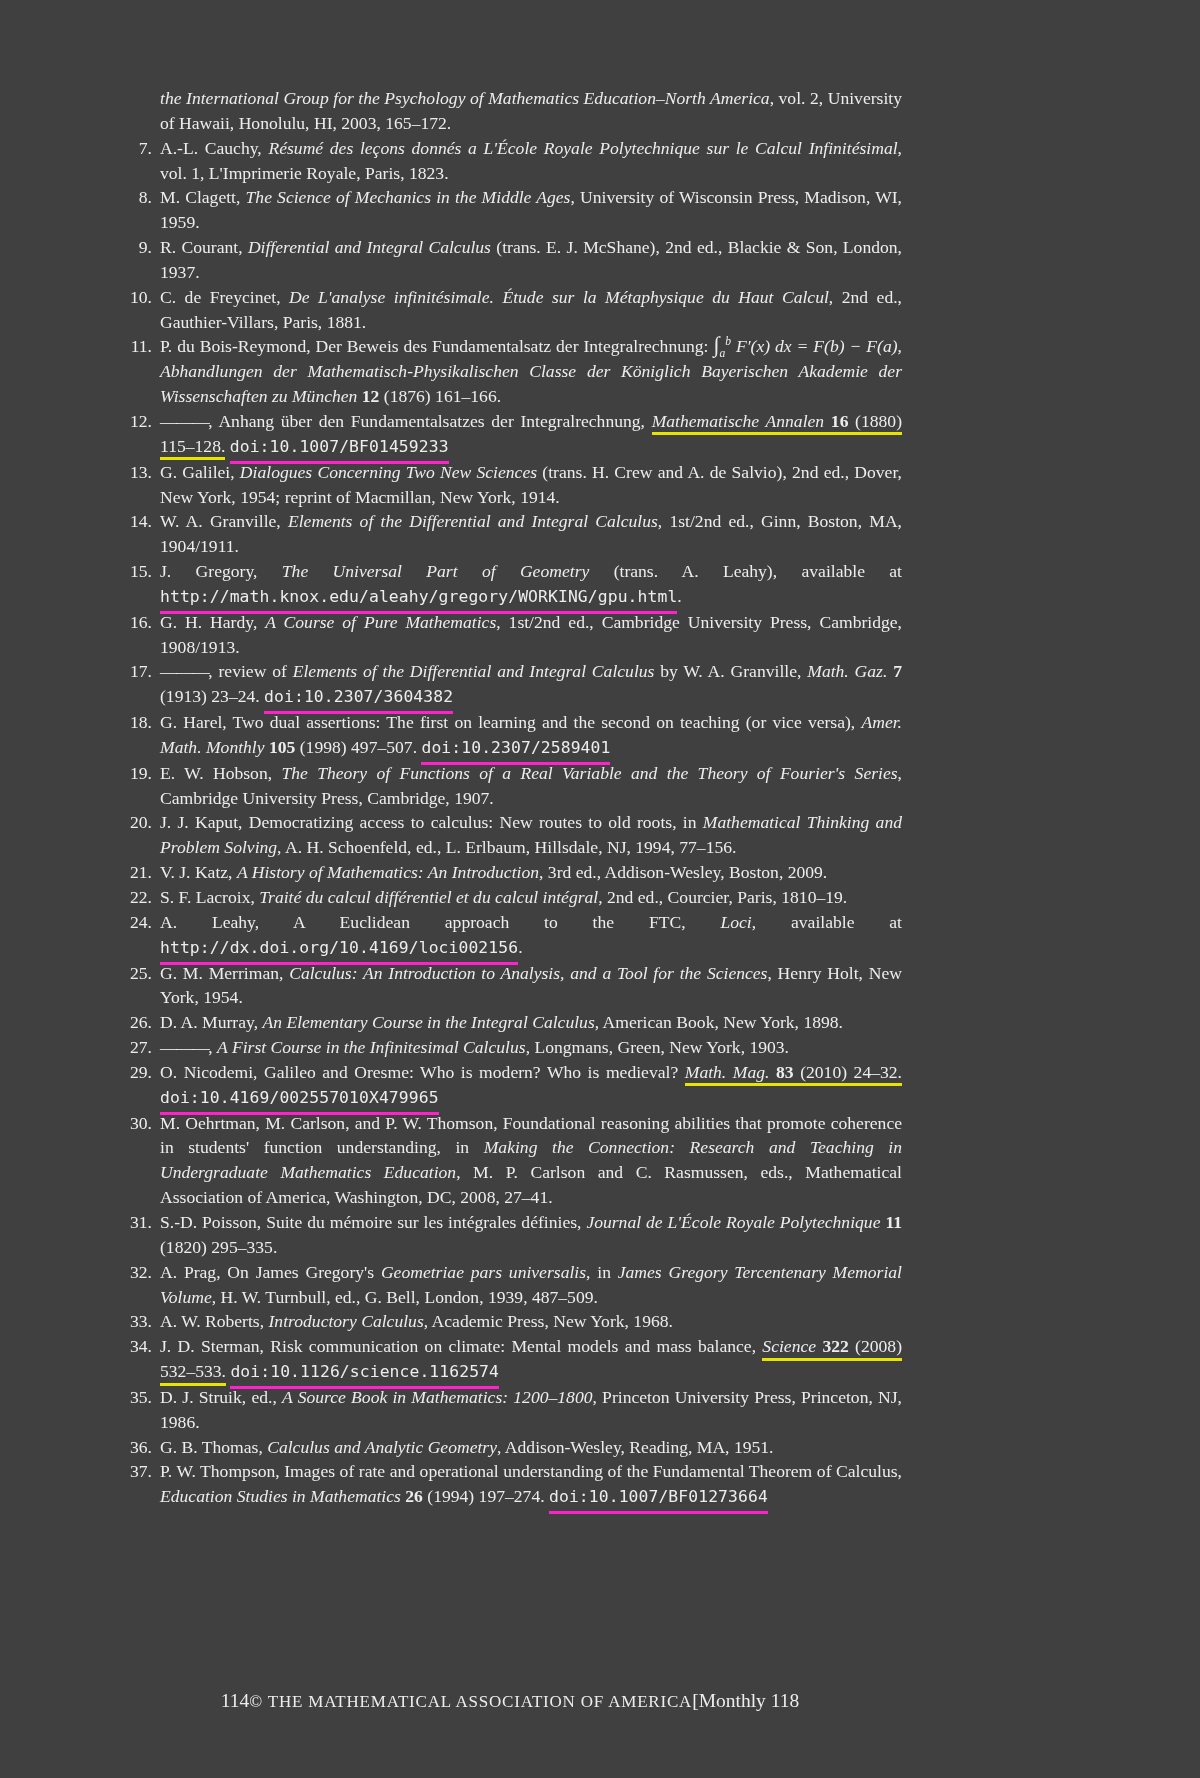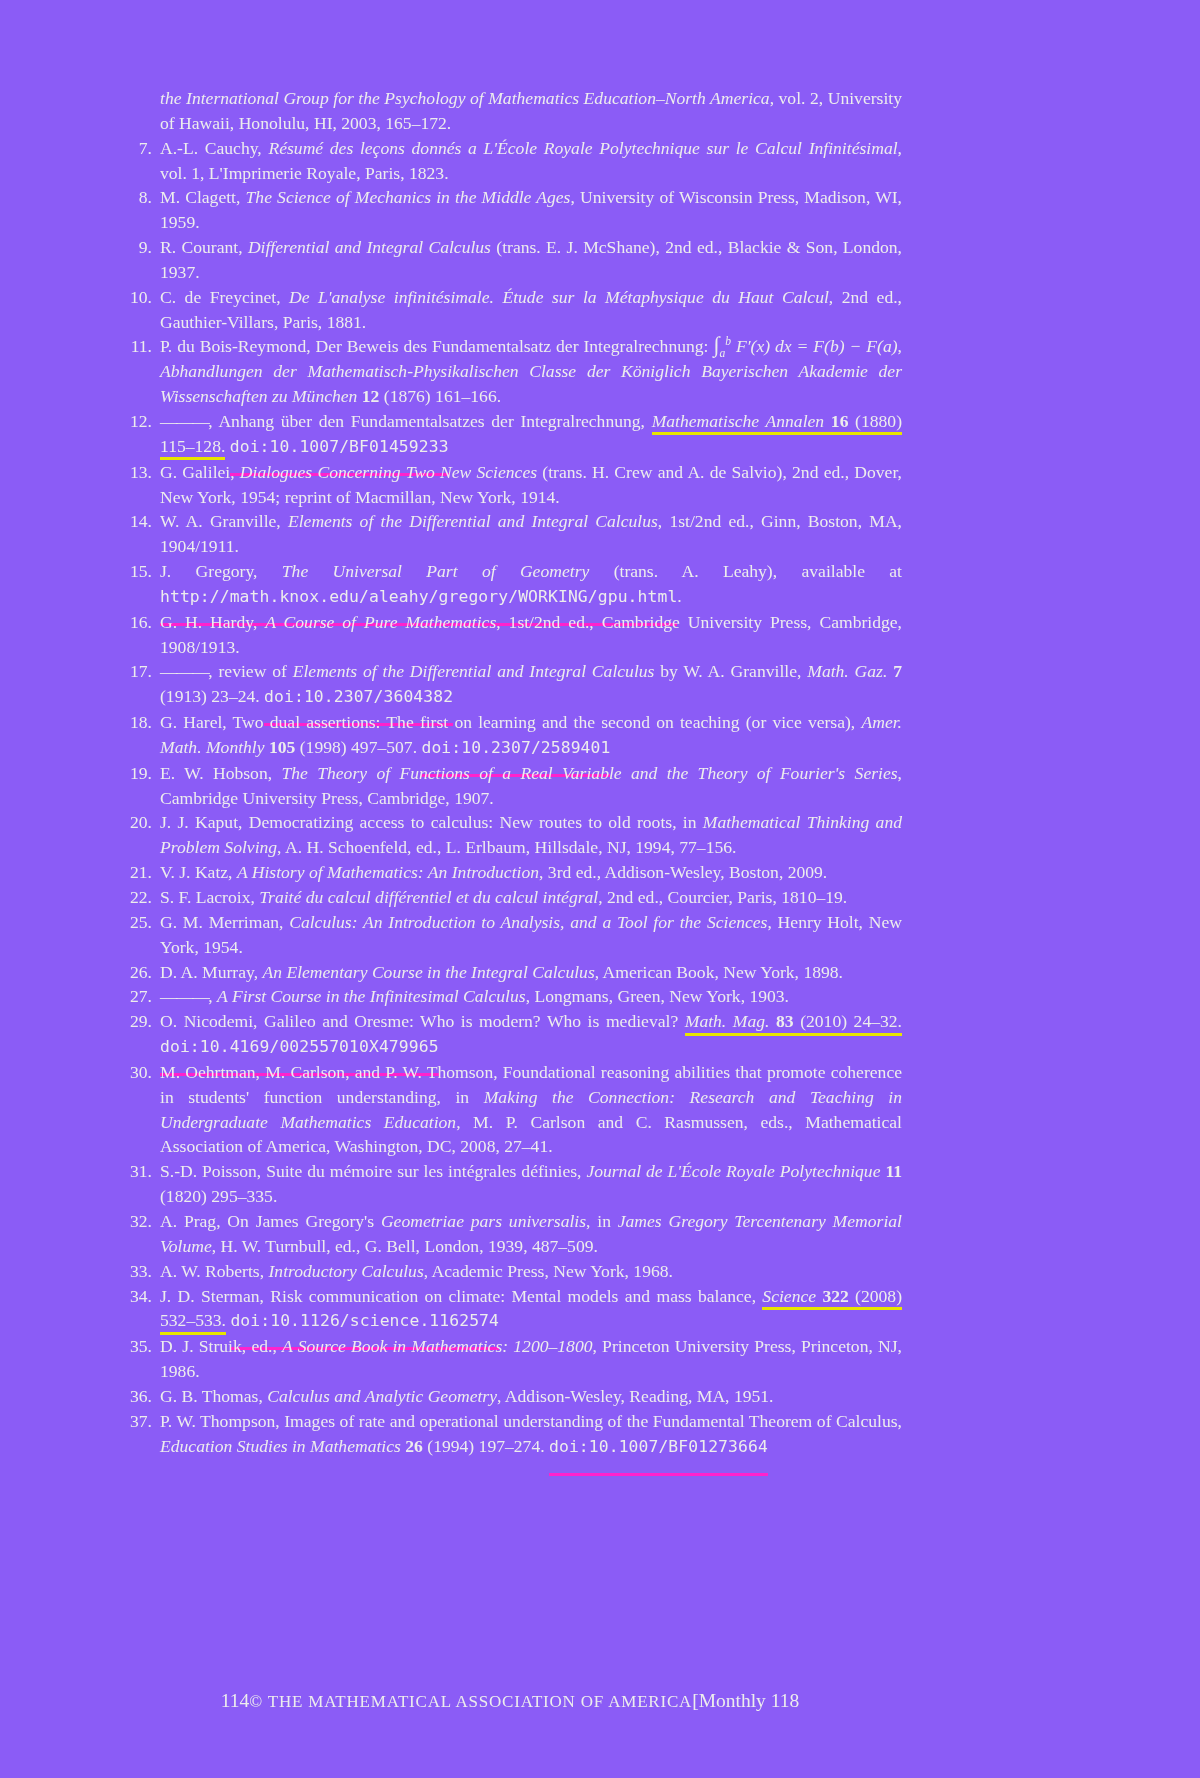--- a/index.html
+++ b/index.html
@@ -1,30 +1,30 @@
 <!DOCTYPE html>
 <html style="--uy: #e8e400; --um: #ff22cc;"><head>
 <meta charset="utf-8">
 <style>
   html,body{margin:0;padding:0;background:#000;}
   .page{
-    position:relative;width:1200px;height:1778px;background:#8b5cf6;
+    position:relative;width:1200px;height:1778px;background:#404040;
     color:#ededed;font-family:"Liberation Serif",serif;overflow:hidden;
   }
   .refs{
     position:absolute;left:118px;top:86px;width:784px;
     font-size:17.6px;line-height:24.85px;
   }
   .ref{position:relative;padding-left:42px;text-align:justify;}
   .num{position:absolute;left:0;top:0;width:34px;text-align:right;}
   .it{font-style:italic;}
   .bd{font-weight:bold;}
   .mono{font-family:"DejaVu Sans Mono",monospace;font-size:0.93em;letter-spacing:0.1px;}
   .uy{border-bottom:3px solid var(--uy,#e8e400);padding-bottom:1.5px;margin-top:13px;}
-  .um{border-bottom:3px solid var(--um,#ff22cc);padding-bottom:17px;}
+  .um{border-bottom:3px solid var(--um,#ff22cc);padding-bottom:5px;}
   .dash{letter-spacing:-1.5px;}
   .sup{vertical-align:super;font-size:0.66em;line-height:0;}
   .sub{vertical-align:sub;font-size:0.66em;line-height:0;}
   .int{font-size:1.25em;line-height:0;}
   .footer{
     position:absolute;left:118px;top:1690px;width:784px;
     display:flex;justify-content:center;align-items:baseline;
   }
   .footer .pnum{font-size:19.5px;}
   .footer .copy{font-size:17px;letter-spacing:0.8px;}
@@ -45,20 +45,21 @@
       <div class="ref"><span class="num">13.</span><span class="">G. Galilei, </span><span class="it">Dialogues Concerning Two New Sciences</span><span class=""> (trans. H. Crew and A. de Salvio), 2nd ed., Dover, New York, 1954; reprint of Macmillan, New York, 1914.</span></div>
       <div class="ref"><span class="num">14.</span><span class="">W. A. Granville, </span><span class="it">Elements of the Differential and Integral Calculus</span><span class="">, 1st/2nd ed., Ginn, Boston, MA, 1904/1911.</span></div>
       <div class="ref"><span class="num">15.</span><span class="">J. Gregory, </span><span class="it">The Universal Part of Geometry</span><span class=""> (trans. A. Leahy), available at </span><span class="mono um">http://math.knox.edu/aleahy/gregory/WORKING/gpu.html</span><span class="">.</span></div>
       <div class="ref"><span class="num">16.</span><span class="">G. H. Hardy, </span><span class="it">A Course of Pure Mathematics</span><span class="">, 1st/2nd ed., Cambridge University Press, Cambridge, 1908/1913.</span></div>
       <div class="ref"><span class="num">17.</span><span class="dash">———</span><span class="">, review of </span><span class="it">Elements of the Differential and Integral Calculus</span><span class=""> by W. A. Granville, </span><span class="it">Math. Gaz. </span><span class="bd">7</span><span class=""> (1913) 23–24. </span><span class="mono um">doi:10.2307/3604382</span></div>
       <div class="ref"><span class="num">18.</span><span class="">G. Harel, Two dual assertions: The first on learning and the second on teaching (or vice versa), </span><span class="it">Amer. Math. Monthly </span><span class="bd">105</span><span class=""> (1998) 497–507. </span><span class="mono um">doi:10.2307/2589401</span></div>
       <div class="ref"><span class="num">19.</span><span class="">E. W. Hobson, </span><span class="it">The Theory of Functions of a Real Variable and the Theory of Fourier's Series</span><span class="">, Cambridge University Press, Cambridge, 1907.</span></div>
       <div class="ref"><span class="num">20.</span><span class="">J. J. Kaput, Democratizing access to calculus: New routes to old roots, in </span><span class="it">Mathematical Thinking and Problem Solving</span><span class="">, A. H. Schoenfeld, ed., L. Erlbaum, Hillsdale, NJ, 1994, 77–156.</span></div>
       <div class="ref"><span class="num">21.</span><span class="">V. J. Katz, </span><span class="it">A History of Mathematics: An Introduction</span><span class="">, 3rd ed., Addison-Wesley, Boston, 2009.</span></div>
       <div class="ref"><span class="num">22.</span><span class="">S. F. Lacroix, </span><span class="it">Traité du calcul différentiel et du calcul intégral</span><span class="">, 2nd ed., Courcier, Paris, 1810–19.</span></div>
+      <div class="ref"><span class="num">24.</span><span class="">A. Leahy, A Euclidean approach to the FTC, </span><span class="it">Loci</span><span class="">, available at </span><span class="mono um">http://dx.doi.org/10.4169/loci002156</span><span class="">.</span></div>
       <div class="ref"><span class="num">25.</span><span class="">G. M. Merriman, </span><span class="it">Calculus: An Introduction to Analysis, and a Tool for the Sciences</span><span class="">, Henry Holt, New York, 1954.</span></div>
       <div class="ref"><span class="num">26.</span><span class="">D. A. Murray, </span><span class="it">An Elementary Course in the Integral Calculus</span><span class="">, American Book, New York, 1898.</span></div>
       <div class="ref"><span class="num">27.</span><span class="dash">———</span><span class="">, </span><span class="it">A First Course in the Infinitesimal Calculus</span><span class="">, Longmans, Green, New York, 1903.</span></div>
       <div class="ref"><span class="num">29.</span><span class="">O. Nicodemi, Galileo and Oresme: Who is modern? Who is medieval? </span><span class="it uy">Math. Mag. </span><span class="bd uy">83</span><span class="uy"> (2010) 24–32.</span><span class=""> </span><span class="mono um">doi:10.4169/002557010X479965</span></div>
       <div class="ref"><span class="num">30.</span><span class="">M. Oehrtman, M. Carlson, and P. W. Thomson, Foundational reasoning abilities that promote coherence in students' function understanding, in </span><span class="it">Making the Connection: Research and Teaching in Undergraduate Mathematics Education</span><span class="">, M. P. Carlson and C. Rasmussen, eds., Mathematical Association of America, Washington, DC, 2008, 27–41.</span></div>
       <div class="ref"><span class="num">31.</span><span class="">S.-D. Poisson, Suite du mémoire sur les intégrales définies, </span><span class="it">Journal de L'École Royale Polytechnique </span><span class="bd">11</span><span class=""> (1820) 295–335.</span></div>
       <div class="ref"><span class="num">32.</span><span class="">A. Prag, On James Gregory's </span><span class="it">Geometriae pars universalis</span><span class="">, in </span><span class="it">James Gregory Tercentenary Memorial Volume</span><span class="">, H. W. Turnbull, ed., G. Bell, London, 1939, 487–509.</span></div>
       <div class="ref"><span class="num">33.</span><span class="">A. W. Roberts, </span><span class="it">Introductory Calculus</span><span class="">, Academic Press, New York, 1968.</span></div>
       <div class="ref"><span class="num">34.</span><span class="">J. D. Sterman, Risk communication on climate: Mental models and mass balance, </span><span class="it uy">Science </span><span class="bd uy">322</span><span class="uy"> (2008) 532–533.</span><span class=""> </span><span class="mono um">doi:10.1126/science.1162574</span></div>
       <div class="ref"><span class="num">35.</span><span class="">D. J. Struik, ed., </span><span class="it">A Source Book in Mathematics: 1200–1800</span><span class="">, Princeton University Press, Princeton, NJ, 1986.</span></div>

